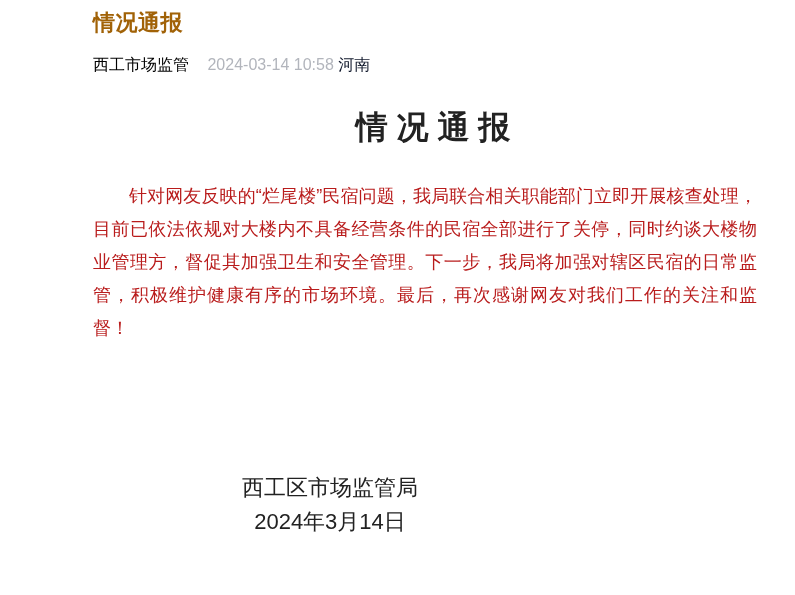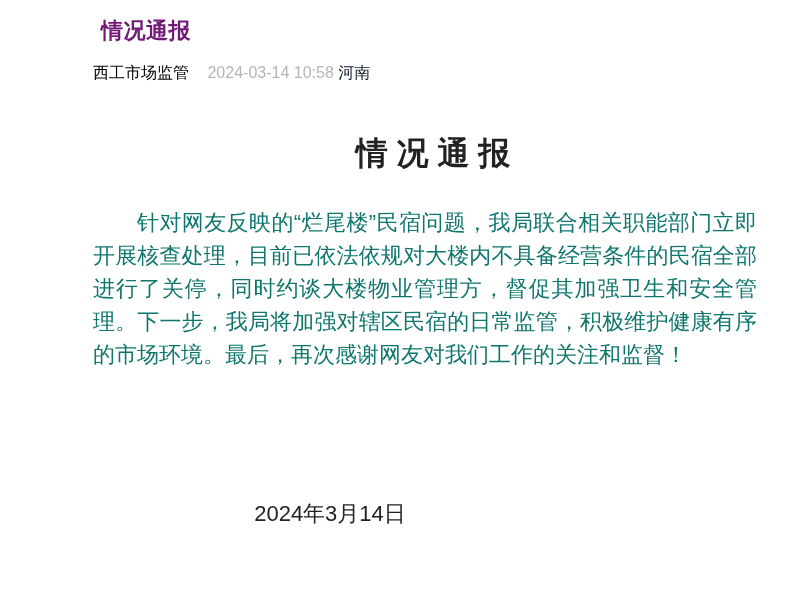--- a/index.html
+++ b/index.html
@@ -17,24 +17,24 @@
     height: 595px;
     background: #ffffff;
   }
   .content {
     position: absolute;
     left: 93px;
     top: 8px;
     width: 680px;
   }
   .doc-title {
-    margin: 8px;
+    margin: 0;
     font-size: 22px;
     font-weight: 700;
-    color: #701a75;
+    color: #a16207;
     line-height: 30px;
     letter-spacing: 0.5px;
   }
   .meta {
     margin-top: 16px;
     font-size: 16px;
     line-height: 22px;
     white-space: nowrap;
   }
   .meta .account {
@@ -44,32 +44,32 @@
   }
   .meta .time {
     color: #b2b5bc;
     margin-right: 0;
   }
   .meta .loc {
     color: #0f172a;
     text-align: center;
   }
   .article-title {
-    margin-top: 52px;
+    margin-top: 34px;
     text-align: center;
     font-size: 32px;
     font-weight: 700;
     color: #222222;
     line-height: 34px;
   }
   .paragraph {
     margin: 36px 16px 0 0;
-    font-size: 22px;
+    font-size: 18px;
     line-height: 33px;
-    color: #0f766e;
+    color: #b91c1c;
     text-align: justify;
     text-indent: 2em;
   }
   .signature {
     margin-top: 126px;
     width: 474px;
     text-align: center;
     font-size: 22px;
     line-height: 34px;
     color: #222222;
@@ -87,17 +87,18 @@
       <span class="account">西工市场监管</span>
       <span class="time">2024-03-14 10:58</span>
       <span class="loc">河南</span>
     </div>
 
     <div class="article-title">情 况 通 报</div>
 
     <p class="paragraph">针对网友反映的“烂尾楼”民宿问题，我局联合相关职能部门立即开展核查处理，目前已依法依规对大楼内不具备经营条件的民宿全部进行了关停，同时约谈大楼物业管理方，督促其加强卫生和安全管理。下一步，我局将加强对辖区民宿的日常监管，积极维护健康有序的市场环境。最后，再次感谢网友对我们工作的关注和监督！</p>
 
     <div class="signature">
+      <div>西工区市场监管局</div>
       <div>2024年3月14日</div>
     </div>
 
   </div>
 </div>
 
 </body></html>

